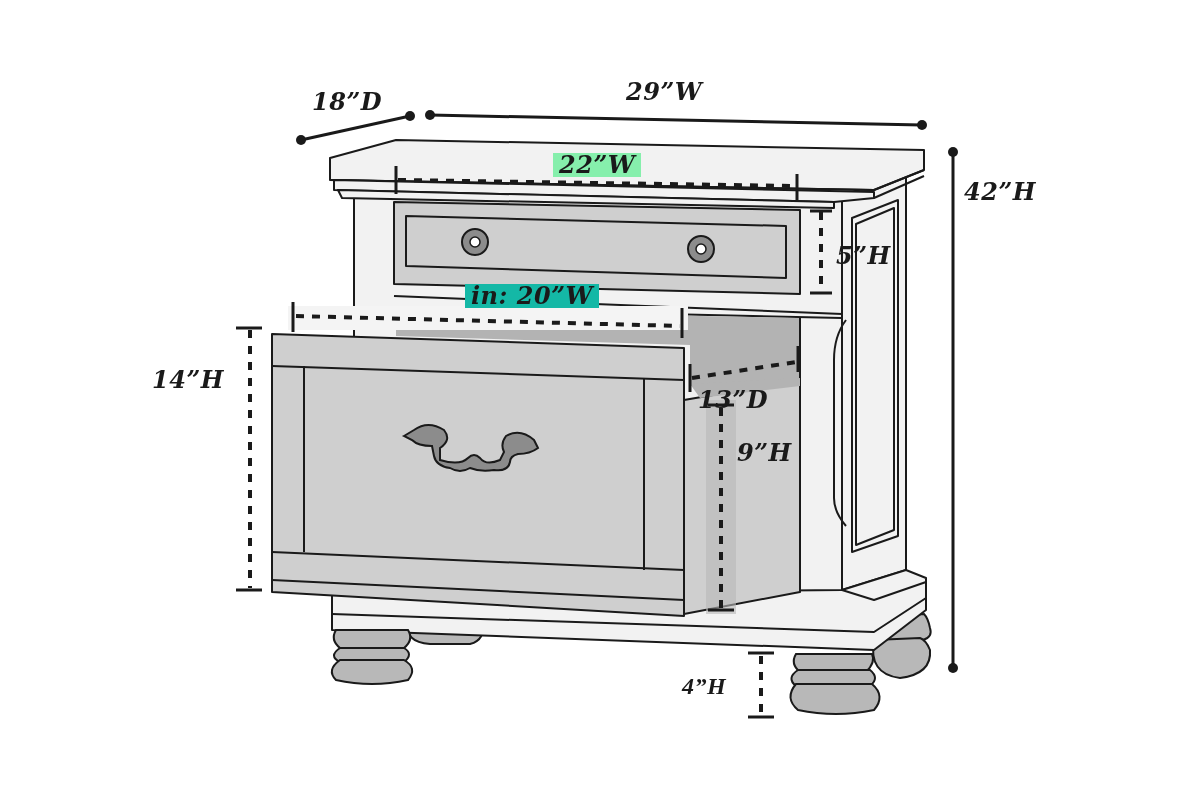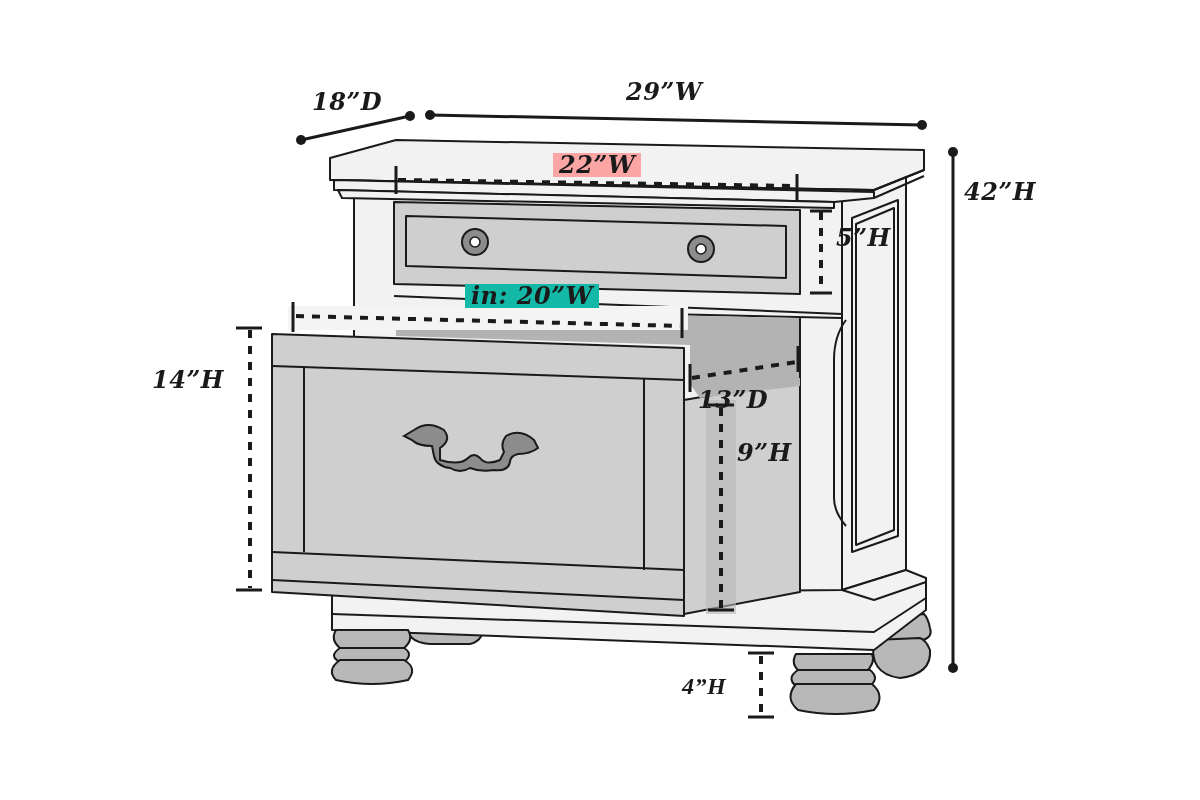--- a/index.html
+++ b/index.html
@@ -176,20 +176,20 @@
   <g>
     <line class="dash" x1="761" y1="656" x2="761" y2="714"></line>
     <line class="dim" x1="748" y1="653" x2="774" y2="653"></line>
     <line class="dim" x1="748" y1="717" x2="774" y2="717"></line>
   </g>
 </svg>
 
 <div class="lbl" style="left:312px;top:90px;">18”D</div>
 <div class="lbl" style="left:626px;top:80px;">29”W</div>
 <div class="lbl" style="left:964px;top:180px;">42”H</div>
-<div class="lbl bg" style="left:553px;top:153px;background:#fca5a5;">22”W</div>
-<div class="lbl" style="left:836px;top:226px;">5”H</div>
+<div class="lbl bg" style="left:553px;top:153px;background:#86efac;">22”W</div>
+<div class="lbl" style="left:836px;top:244px;">5”H</div>
 <div class="lbl bg" style="left:465px;top:284px;">in: 20”W</div>
 <div class="lbl" style="left:152px;top:368px;text-align:right;">14”H</div>
 <div class="lbl" style="left:698px;top:341px;margin-top:47px;">13”D</div>
 <div class="lbl" style="left:737px;top:441px;text-align:right;">9”H</div>
 <div class="lbl" style="left:682px;top:674px;font-family:Liberation Serif, serif;">4”H</div>
 </div>
 
 </body></html>

